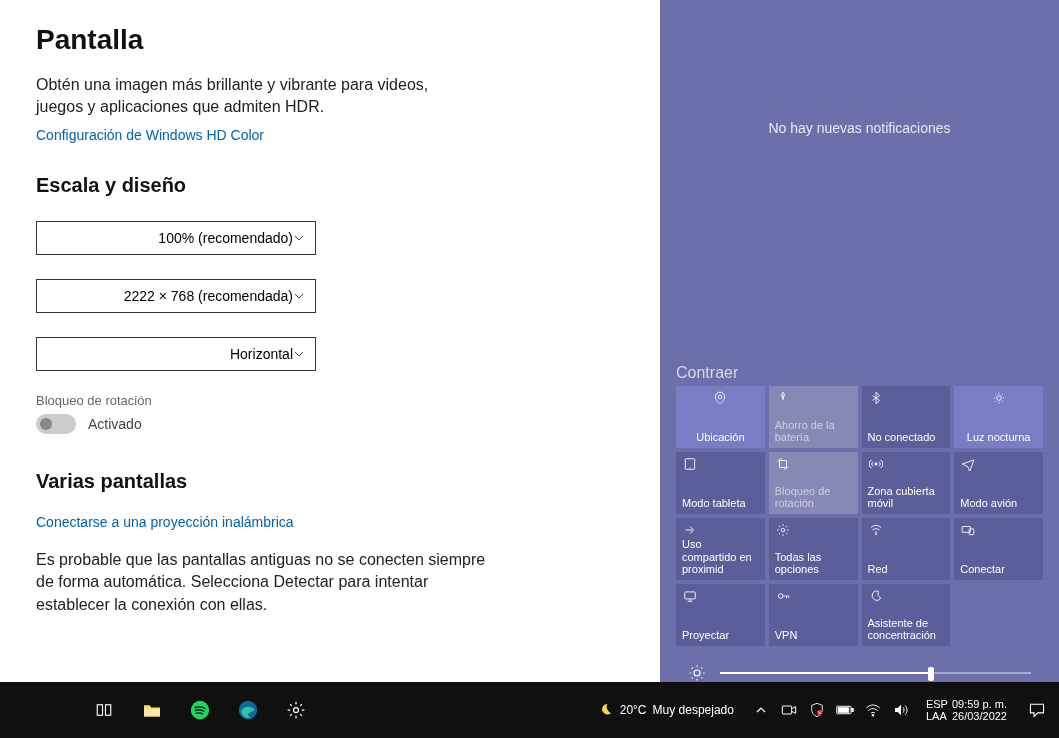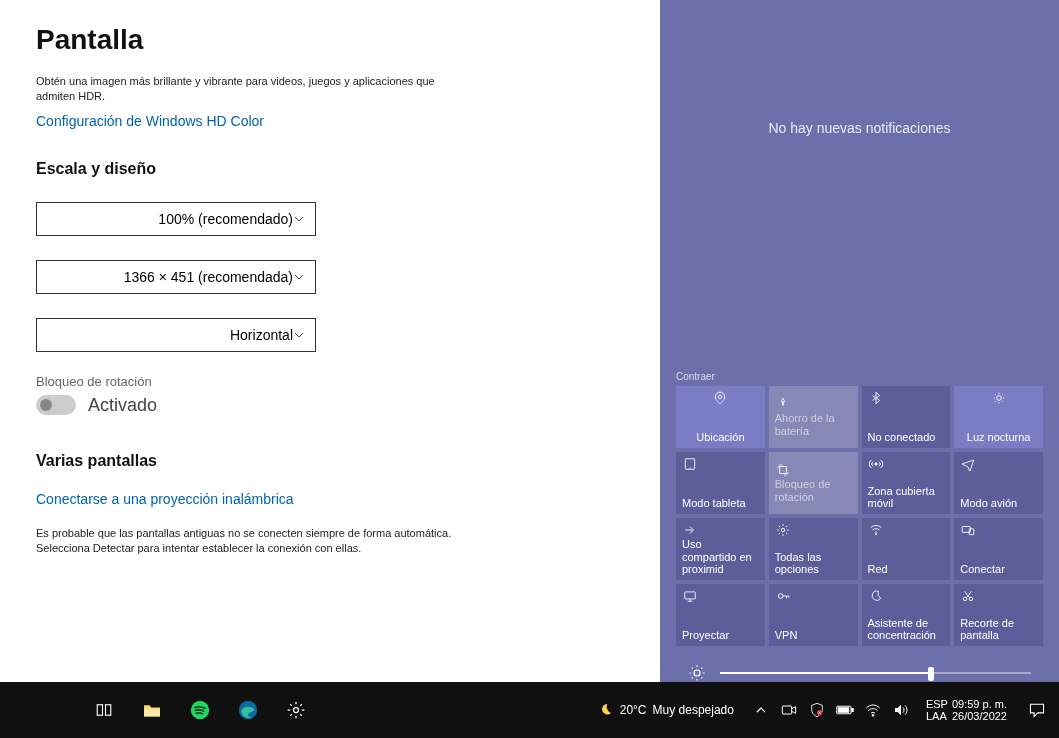--- a/index.html
+++ b/index.html
@@ -18,34 +18,34 @@
     padding: 24px 0 0 36px;
     overflow: hidden;
   }
   .page-title {
     font-size: 28px;
     font-weight: 600;
     color: #111;
     margin-bottom: 18px;
   }
   .sub-text {
-    font-size: 11px;
+    font-size: 16px;
     color: #222;
     max-width: 420px;
     line-height: 1.4;
   }
   .link {
     color: #0063b1;
     font-size: 14px;
     cursor: pointer;
     display: inline-block;
     margin-top: 8px;
   }
   .section-title {
-    font-size: 16px;
+    font-size: 20px;
     font-weight: 600;
     color: #111;
     margin-top: 30px;
     margin-bottom: 20px;
   }
   .dropdown {
     width: 280px;
     height: 34px;
     border: 1px solid #333;
     display: flex;
@@ -79,21 +79,21 @@
     position: relative;
   }
   .toggle-thumb {
     width: 12px; height: 12px;
     background: #888;
     border-radius: 50%;
     position: absolute;
     left: 4px; top: 4px;
   }
   .toggle-label {
-    font-size: 18px; color: #444;
+    font-size: 14px; color: #444;
   }
 
   
   .action-center {
     position: absolute;
     right: 0; top: 0;
     width: 399px; height: 698px;
     background: #6d6fab;
     color: #fff;
     font-size: 12px;
@@ -106,21 +106,21 @@
     align-items: flex-start;
     justify-content: center;
   }
   .ac-empty-msg {
     margin-top: 120px;
     font-size: 14px;
     color: #e8e8f0;
   }
   .ac-collapse {
     padding: 6px 16px 4px;
-    font-size: 10px;
+    font-size: 16px;
     color: #d8d8e6;
     cursor: pointer;
   }
   .ac-grid {
     display: grid;
     grid-template-columns: repeat(4, 1fr);
     gap: 4px;
     padding: 0 16px 6px 16px;
   }
   .tile {
@@ -129,21 +129,21 @@
     padding: 4px 6px;
     display: flex;
     flex-direction: column;
     justify-content: space-between;
     cursor: pointer;
     font-size: 11px;
     line-height: 1.15;
     overflow: hidden;
   }
   .tile.active { background: #7a7cc4; align-items: center; }
-  .tile.disabled { background: #8788b5; color: #cfcfdf; justify-content: center; }
+  .tile.disabled { background: #8788b5; color: #cfcfdf; }
   .tile-icon {
     width: 16px; height: 16px;
     display: flex; align-items: center; justify-content: center;
     font-size: 14px;
   }
   .tile-label {
     font-size: 11px;
   }
   .brightness-row {
     display: flex;
@@ -239,21 +239,21 @@
   <div class="dropdown">
     <span>100% (recomendado)</span>
     <span class="chev">
       <svg width="12" height="12" viewBox="0 0 12 12">
           <path d="M2 4l4 4 4-4" stroke="#444" stroke-width="1" fill="none"></path>
         </svg>
     </span>
   </div>
 
   <div class="dropdown">
-    <span>1366 × 451 (recomendada)</span>
+    <span>2222 × 768 (recomendada)</span>
     <span class="chev">
       <svg width="12" height="12" viewBox="0 0 12 12">
           <path d="M2 4l4 4 4-4" stroke="#444" stroke-width="1" fill="none"></path>
         </svg>
     </span>
   </div>
 
   <div class="dropdown">
     <span>Horizontal</span>
     <span class="chev">
@@ -404,30 +404,20 @@
         </span>
         <span class="tile-label">VPN</span>
       </div>
       <div class="tile">
         <span class="tile-icon">
           <svg width="14" height="14" viewBox="0 0 24 24" fill="none" stroke="#fff" stroke-width="1.5">
             <path d="M16 4a8 8 0 1 0 4 12 10 10 0 0 1-4-12z"></path>
           </svg>
         </span>
         <span class="tile-label">Asistente de concentración</span>
-      </div>
-      <div class="tile">
-        <span class="tile-icon">
-          <svg width="14" height="14" viewBox="0 0 24 24" fill="none" stroke="#fff" stroke-width="1.5">
-            <circle cx="7" cy="17" r="3"></circle>
-            <circle cx="17" cy="17" r="3"></circle>
-            <path d="M9 15L18 4M15 15L6 4"></path>
-          </svg>
-        </span>
-        <span class="tile-label">Recorte de pantalla</span>
       </div>
     </div>
   <div class="brightness-row">
     <span class="brightness-icon">
       <svg width="18" height="18" viewBox="0 0 24 24" fill="none" stroke="#fff" stroke-width="1.5">
         <circle cx="12" cy="12" r="4"></circle>
         <path d="M12 2v2M12 20v2M2 12h2M20 12h2M4.9 4.9l1.4 1.4M17.7 17.7l1.4 1.4M4.9 19.1l1.4-1.4M17.7 6.3l1.4-1.4"></path>
       </svg>
     </span>
     <div class="slider-track">

